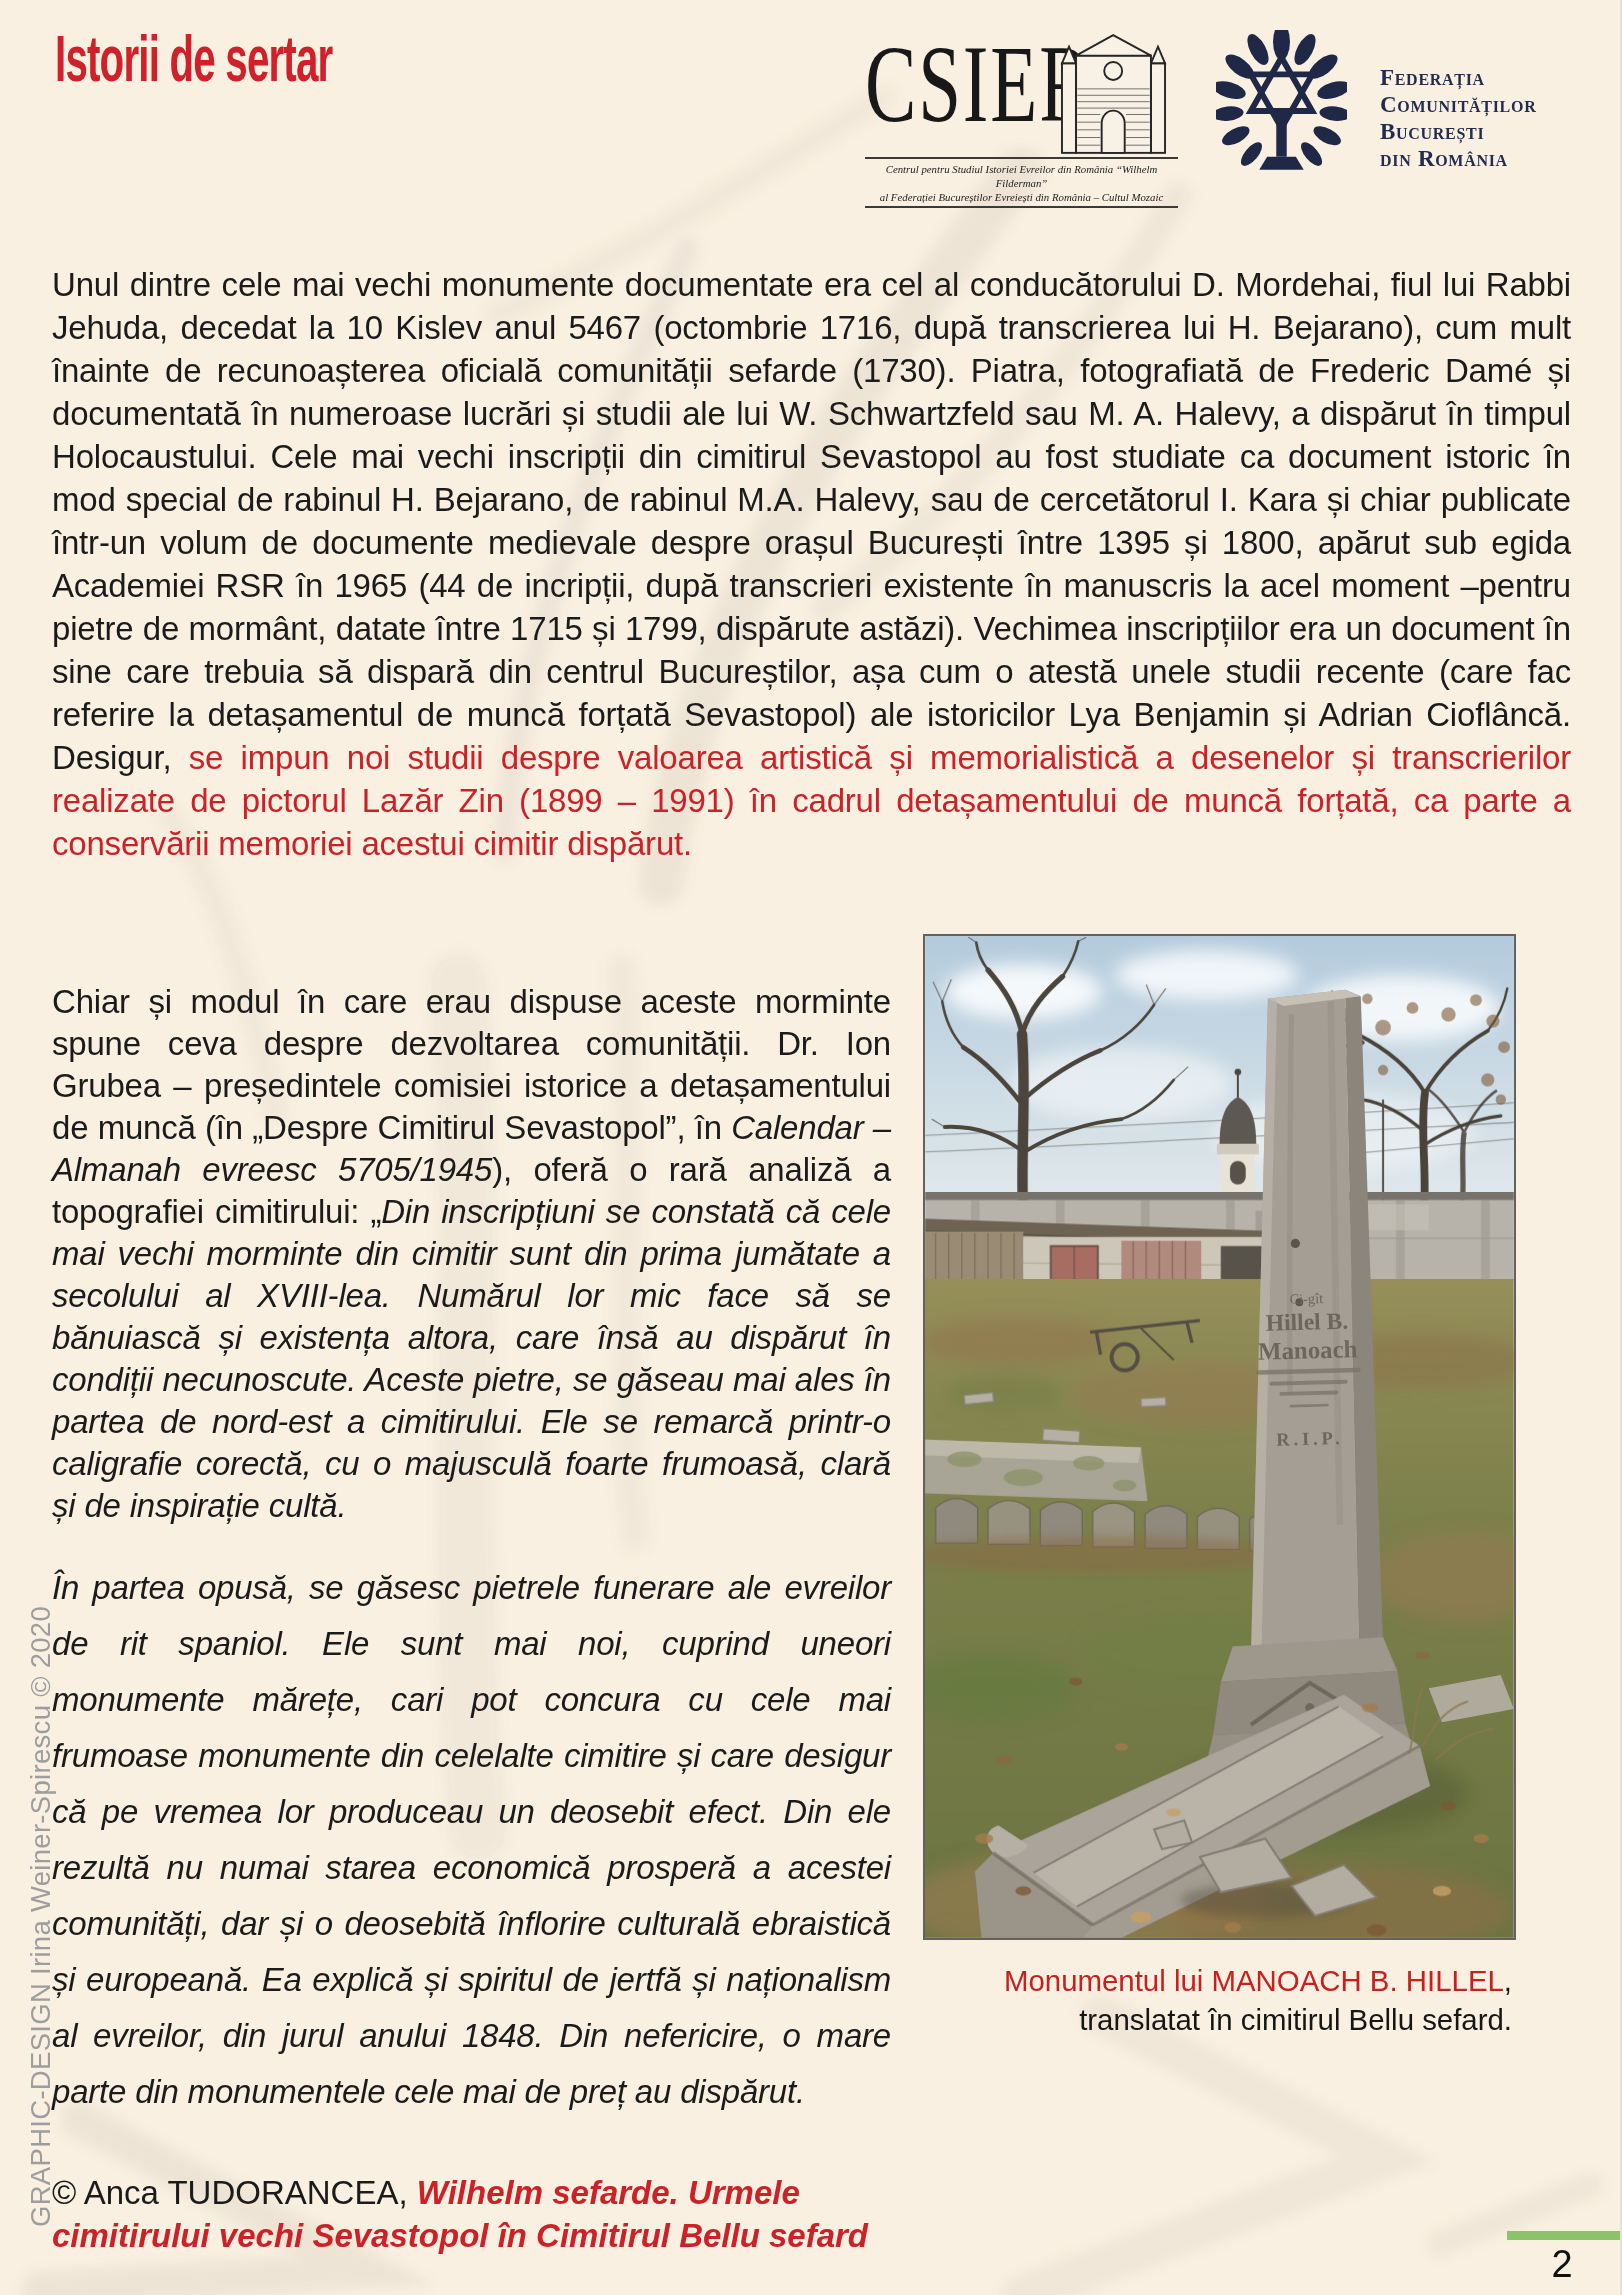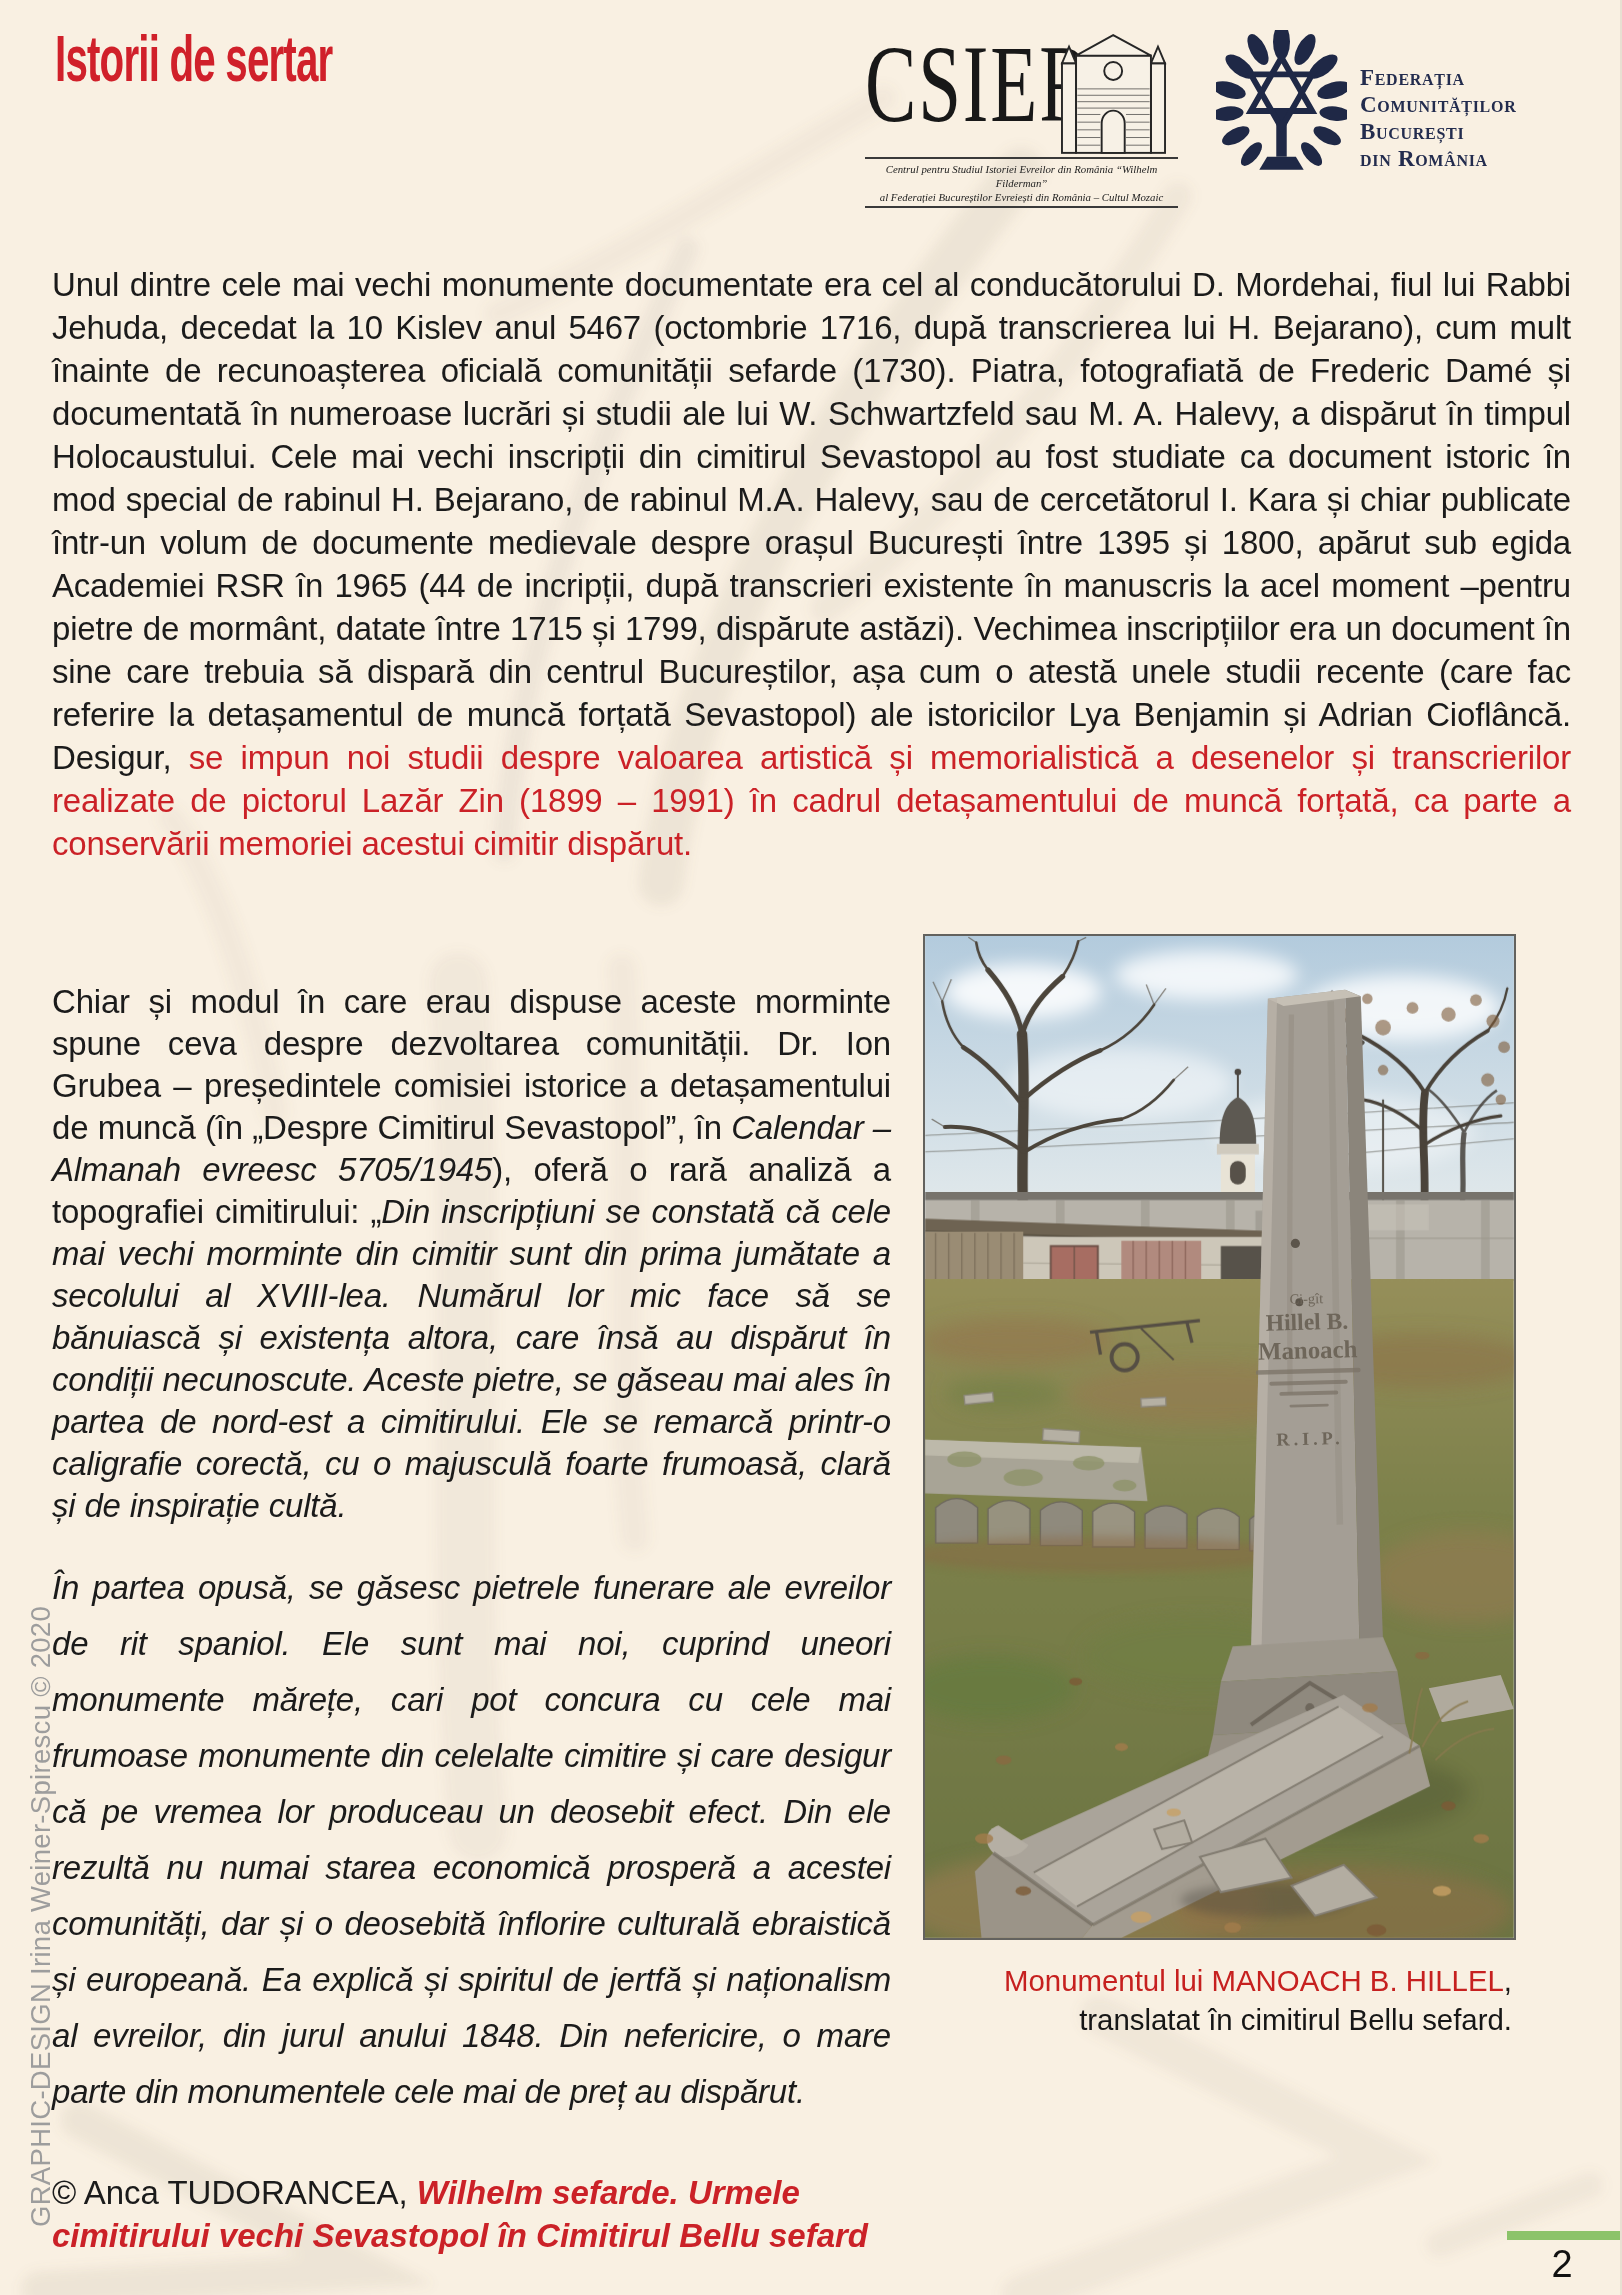--- a/index.html
+++ b/index.html
@@ -29,21 +29,21 @@
     font-family:"Liberation Serif",serif;font-size:110px;line-height:1;
     color:#181818;letter-spacing:2.6px;
     transform:scaleX(0.70);transform-origin:left top;font-weight:400;
   }
   .csier-building{position:absolute;right:3.9px;top:-2.6px;}
   .csier-rule{border:none;border-top:2px solid #3a3a3a;margin:1.3px 0 3.9px 0;}
   .csier-sub{
     font-family:"Liberation Serif",serif;font-style:italic;
     font-size:10.8px;line-height:13.7px;text-align:center;color:#222;
   }
-  .fcer{position:absolute;left:1216px;top:30px;display:flex;}
+  .fcer{position:absolute;left:1216px;top:30px;display:flex;gap:20px;}
   .fcer-text{margin-left:13px;margin-top:34px;
     font-family:"Liberation Serif",serif;font-variant:small-caps;
     font-size:23px;line-height:27px;font-weight:600;color:#232c4e;letter-spacing:0.7px;}
 
   
   .para{ text-align:justify; font-size:33px; line-height:43px; letter-spacing:-0.2px;}
   #para1{position:absolute;left:52px;top:230px;width:1519px;}
   .red{color:#cb2127;}
   #col-left{position:absolute;left:52px;top:948px;width:839px;}
   #para2{font-size:33px;line-height:42px;}

